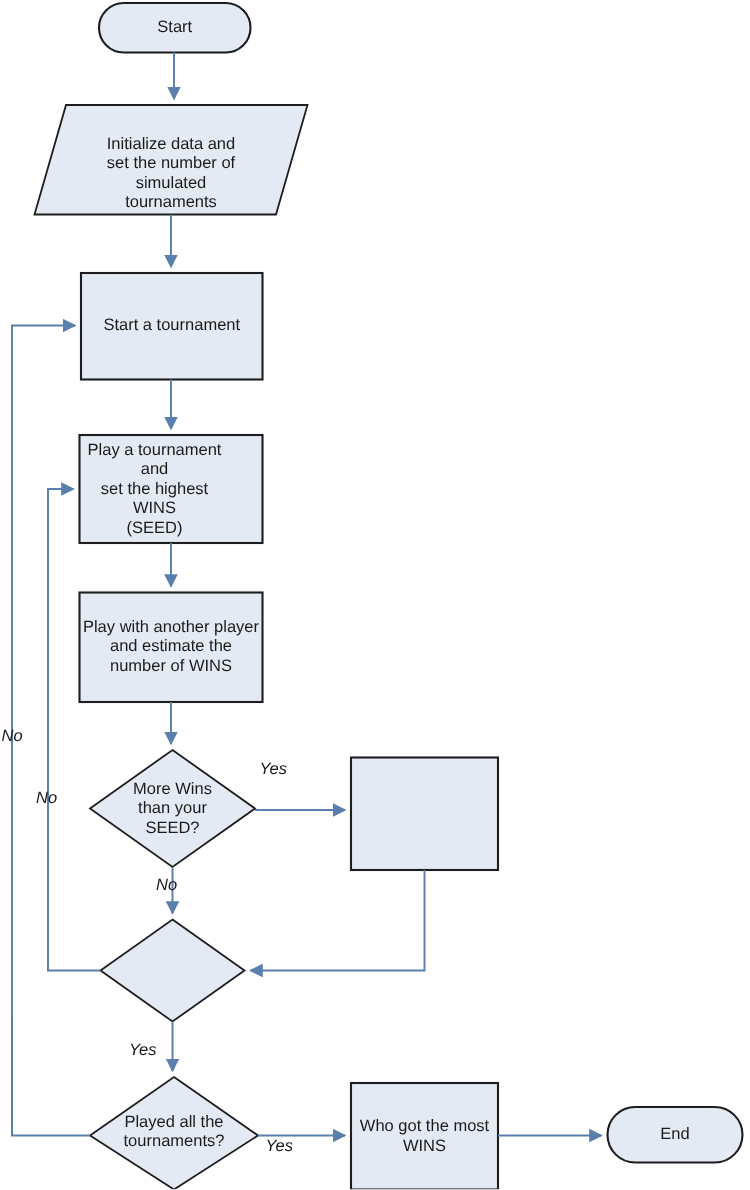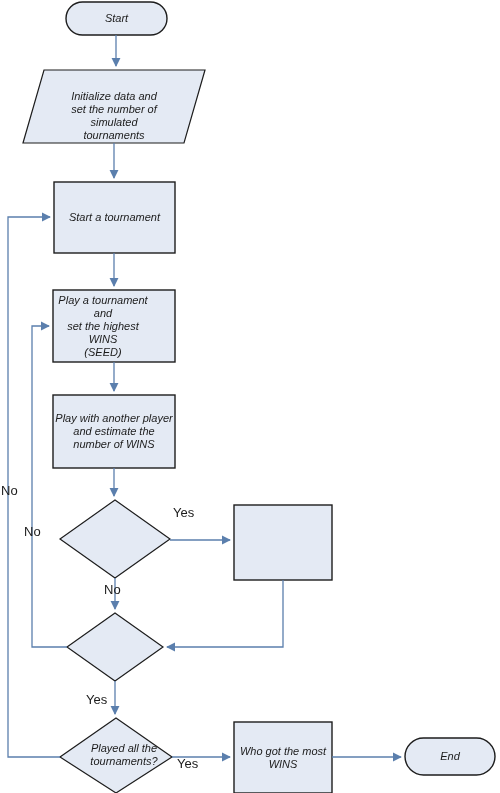--- a/index.html
+++ b/index.html
@@ -29,29 +29,29 @@
     display: flex;
     align-items: center;
     justify-content: center;
     text-align: center;
     font-family: "Liberation Sans", sans-serif;
     font-size: 11px;
     line-height: 13px;
     color: #1b1b1b;
     pointer-events: none;
     white-space: pre-line;
-    font-style: italic;
   }
   .edge-label {
     position: absolute;
     font-family: "Liberation Sans", sans-serif;
-    font-size: 13px;
+    font-size: 11px;
     line-height: 12px;
     color: #1b1b1b;
     white-space: nowrap;
+    font-style: italic;
   }
 </style>
 </head>
 <body>
 
 <div id="flowchart-canvas">
 
   <svg id="flow-svg" viewBox="0 0 500 793">
     <defs>
       <marker id="arrow" viewBox="0 0 10 10" refX="9" refY="5" markerWidth="7" markerHeight="7" orient="auto-start-reverse">
@@ -120,24 +120,27 @@
   <div class="node-label" style="left:54px; top:182px; width:121px; height:71px;border-radius:12px;">Start a tournament</div>
 
   <div class="node-label" style="left:53px; top:290px; width:100px; height:72px;">Play a tournament and
 set the highest WINS
 (SEED)</div>
 
   <div class="node-label" style="left:53px; top:395px; width:122px; height:73px;">Play with another player
 and estimate the
 number of WINS</div>
 
+  <div class="node-label" style="left:68px; top:505px; width:94px; height:68px;">More Wins
+than your
+SEED?</div>
 
 
 
-  <div class="node-label" style="left:72px; top:724px; width:104px; height:62px;">Played all the
+  <div class="node-label" style="left:64px; top:724px; width:104px; height:62px;">Played all the
 tournaments?</div>
 
   <div class="node-label" style="left:234px; top:722px; width:98px; height:71px;">Who got the most
 WINS</div>
 
   <div class="node-label" style="left:405px; top:738px; width:90px; height:37px;">End</div>
 
   <div class="edge-label" style="left:173px; top:507px;">Yes</div>
 
   <div class="edge-label" style="left:104px; top:584px;">No</div>

